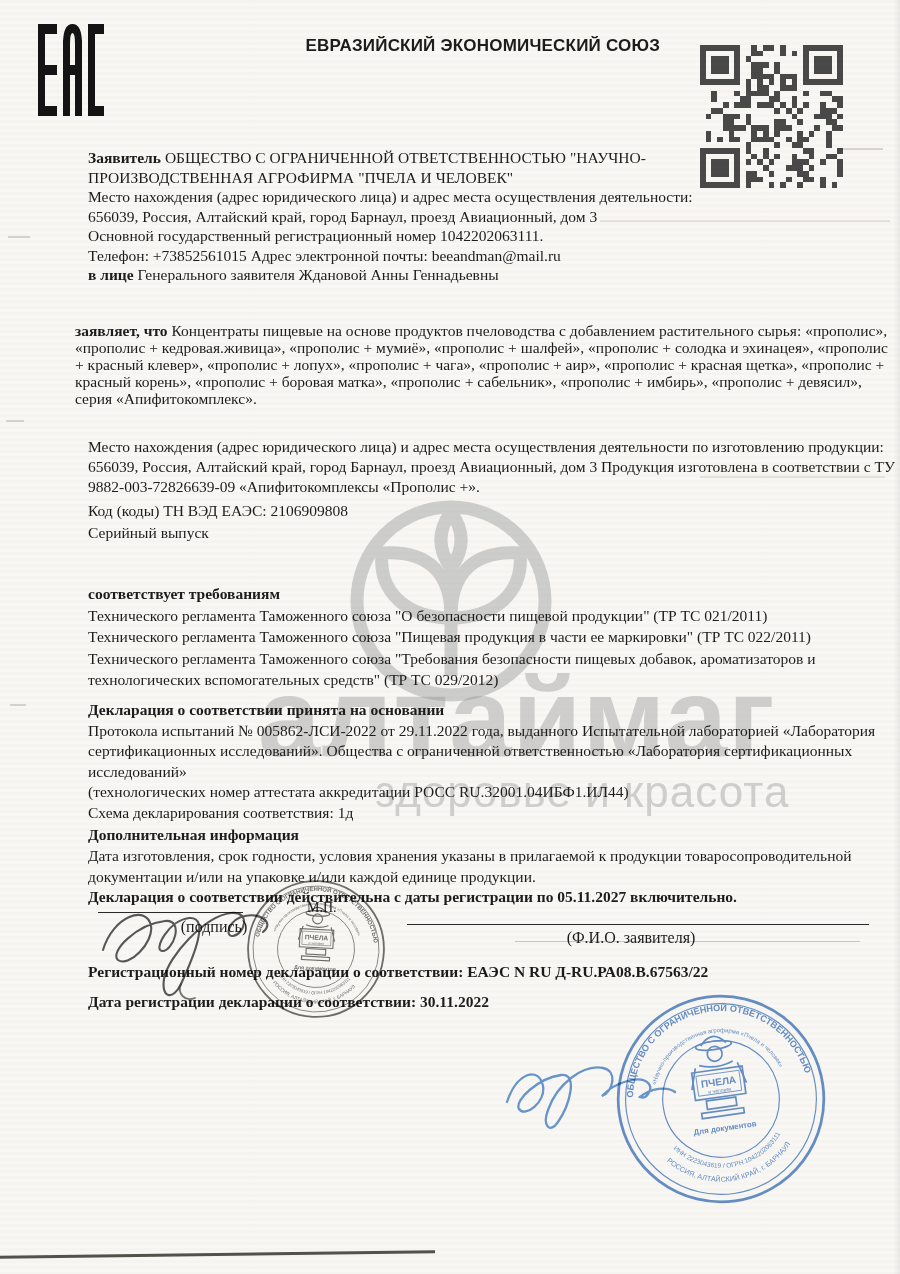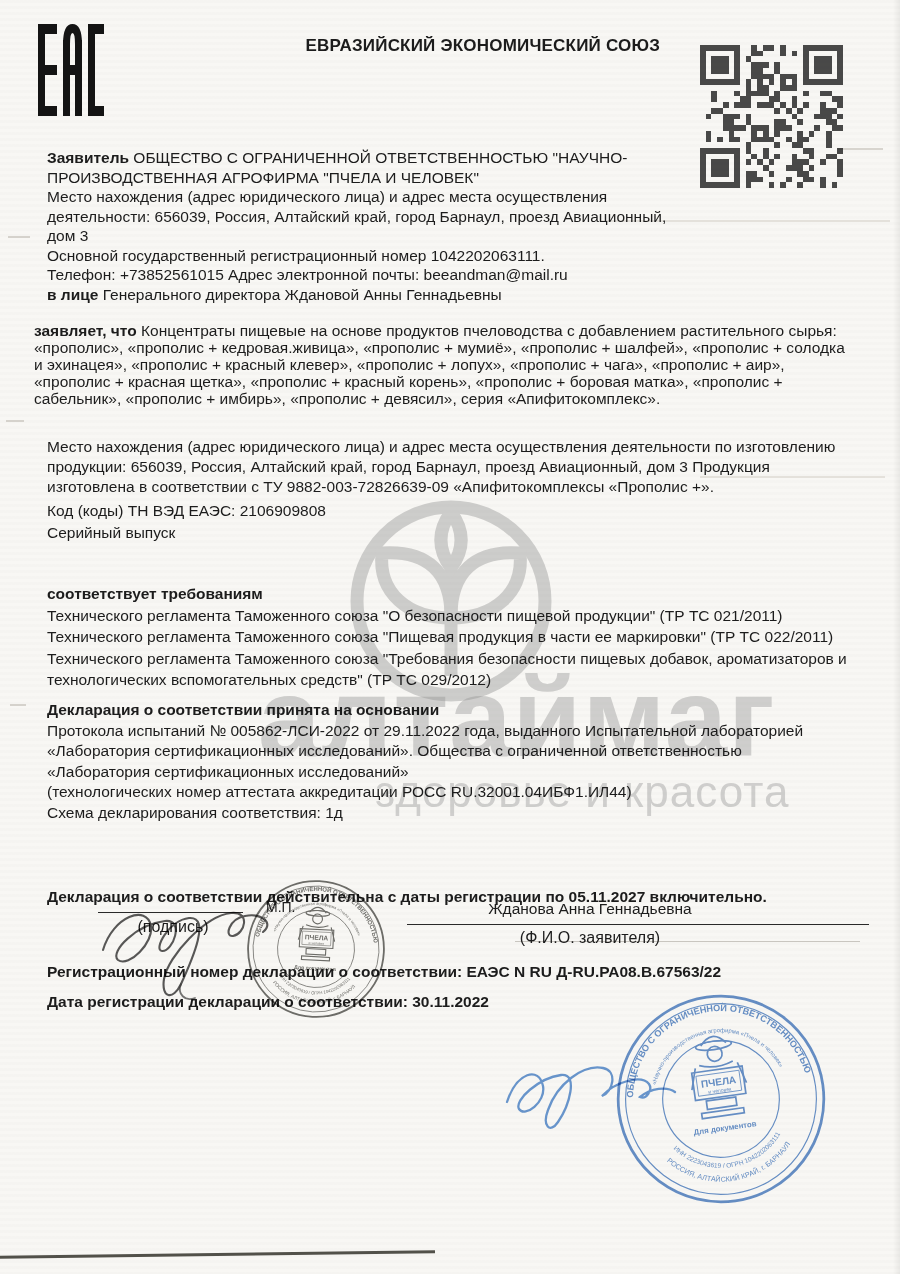--- a/index.html
+++ b/index.html
@@ -1,21 +1,21 @@
 <!DOCTYPE html>
 <html><head>
 <meta charset="utf-8">
 <style>
   html,body{margin:0;padding:0;background:#e8e6e2;}
   #page{position:relative;width:900px;height:1274px;margin:0 auto;overflow:hidden;
         background:#f8f7f4;
         background-image:repeating-linear-gradient(180deg,rgba(0,0,0,0.012) 0 3px,rgba(255,255,255,0.012) 3px 6px);
         font-family:"Liberation Serif", serif;color:#1c1c1c;}
   .abs{position:absolute;}
-  .ser{font-family:Liberation Sans, sans-serif;font-size:15.5px;line-height:19.5px;}
+  .ser{font-family:Liberation Serif, serif;font-size:15.5px;line-height:19.5px;margin-left:41px;}
   .b{font-weight:bold;}
   
   #title{left:180px;top:36px;width:480px;text-align:right;
          font-family:"Liberation Sans", sans-serif;font-weight:bold;font-size:17px;line-height:20px;
          letter-spacing:.2px;z-index:2;}
   #eac{left:38px;top:24px;z-index:2;}
   #qr{left:700px;top:45px;width:143px;height:143px;z-index:2;opacity:.85;}
   
   .para{z-index:2;}
   
@@ -360,21 +360,21 @@
           <rect x="23" y="24" width="1" height="1"></rect>
         </g>
       </svg>
   </div>
 
   <div class="abs ser para" style="left:47px;top:148px;width:648px;">
     <div><span class="b">Заявитель</span> <span>ОБЩЕСТВО С ОГРАНИЧЕННОЙ ОТВЕТСТВЕННОСТЬЮ "НАУЧНО-ПРОИЗВОДСТВЕННАЯ АГРОФИРМА "ПЧЕЛА И ЧЕЛОВЕК"</span></div>
     <div>Место нахождения (адрес юридического лица) и адрес места осуществления деятельности: 656039, Россия, Алтайский край, город Барнаул, проезд Авиационный, дом 3</div>
     <div>Основной государственный регистрационный номер 1042202063111.</div>
     <div>Телефон: +73852561015 Адрес электронной почты: beeandman@mail.ru</div>
-    <div><span class="b">в лице</span> <span>Генерального директора Ждановой Анны Геннадьевны</span></div>
+    <div><span class="b">в лице</span> <span>Генерального заявителя Ждановой Анны Геннадьевны</span></div>
   </div>
 
   <div class="abs ser para" style="left:34px;top:322px;width:822px;line-height:17px;">
     <span class="b">заявляет, что</span> <span>Концентраты пищевые на основе продуктов пчеловодства с добавлением растительного сырья: «прополис», «прополис + кедровая.живица», «прополис + мумиё», «прополис + шалфей», «прополис + солодка и эхинацея», «прополис + красный клевер», «прополис + лопух», «прополис + чага», «прополис + аир», «прополис + красная щетка», «прополис + красный корень», «прополис + боровая матка», «прополис + сабельник», «прополис + имбирь», «прополис + девясил», серия «Апифитокомплекс».</span>
   </div>
 
   <div class="abs ser para" style="left:47px;top:437px;width:812px;line-height:20px;">
     <div>Место нахождения (адрес юридического лица) и адрес места осуществления деятельности по изготовлению продукции: 656039, Россия, Алтайский край, город Барнаул, проезд Авиационный, дом 3 Продукция изготовлена в соответствии с ТУ 9882-003-72826639-09 «Апифитокомплексы «Прополис +».</div>
     <div style="margin-top:4px;">Код (коды) ТН ВЭД ЕАЭС: 2106909808</div>
     <div style="margin-top:2px;">Серийный выпуск</div>
@@ -387,27 +387,30 @@
     <div>Технического регламента Таможенного союза "Требования безопасности пищевых добавок, ароматизаторов и технологических вспомогательных средств" (ТР ТС 029/2012)</div>
   </div>
 
   <div class="abs ser para" style="left:47px;top:700px;width:792px;line-height:20.6px;">
     <div class="b">Декларация о соответствии принята на основании</div>
     <div>Протокола испытаний № 005862-ЛСИ-2022 от 29.11.2022 года, выданного Испытательной лабораторией «Лаборатория сертификационных исследований». Общества с ограниченной ответственностью «Лаборатория сертификационных исследований»</div>
     <div>(технологических номер аттестата аккредитации РОСС RU.32001.04ИБФ1.ИЛ44)</div>
     <div>Схема декларирования соответствия: 1д</div>
   </div>
 
+  <div class="abs ser para" style="left:47px;top:824px;width:780px;line-height:21px;">
+    <div class="b">Дополнительная информация</div>
+    <div>Дата изготовления, срок годности, условия хранения указаны в прилагаемой к продукции товаросопроводительной документации и/или на упаковке и/или каждой единице продукции.</div>
+  </div>
 
   <div class="abs ser para b" style="left:47px;top:887px;width:820px;">Декларация о соответствии действительна с даты регистрации по 05.11.2027 включительно.</div>
 
   <div class="abs rule" style="left:98px;top:912px;width:145px;"></div>
   <div class="abs ser caption" style="left:118px;top:917px;width:110px;">(подпись)</div>
   <div class="abs ser" style="left:266px;top:898px;z-index:2;font-size:14px;">М.П.</div>
-  <div class="abs ser" style="left:420px;top:899px;width:340px;text-align:center;z-index:2;">Жданова Анна Геннадьевна</div>
   <div class="abs rule" style="left:407px;top:924px;width:462px;"></div>
   <div class="abs ser caption" style="left:490px;top:928px;width:200px;">(Ф.И.О. заявителя)</div>
 
   <div class="abs ser para b" style="left:47px;top:962px;width:820px;">Регистрационный номер декларации о соответствии: ЕАЭС N RU Д-RU.РА08.В.67563/22</div>
   <div class="abs ser para b" style="left:47px;top:992px;width:820px;">Дата регистрации декларации о соответствии: 30.11.2022</div>
 
   <svg class="abs signature" style="left:85px;top:872px;" width="230" height="135" viewBox="0 0 230 135">
     <path d="M18,78 C28,44 62,32 66,54 C69,70 44,96 33,88 C24,80 52,52 80,49 C100,47 88,80 77,79 C68,78 84,48 104,46 C126,44 108,86 96,112 C88,129 76,126 79,107 C83,84 120,44 146,41 C166,39 160,62 148,64 C139,65 144,47 160,44 C175,41 190,50 178,60" fill="none" stroke="#3d3d3d" stroke-width="2.1" stroke-linecap="round" opacity=".85"></path>
     <path d="M96,112 C92,122 100,130 110,126" fill="none" stroke="#3d3d3d" stroke-width="1.8" stroke-linecap="round" opacity=".7"></path>
   </svg>

